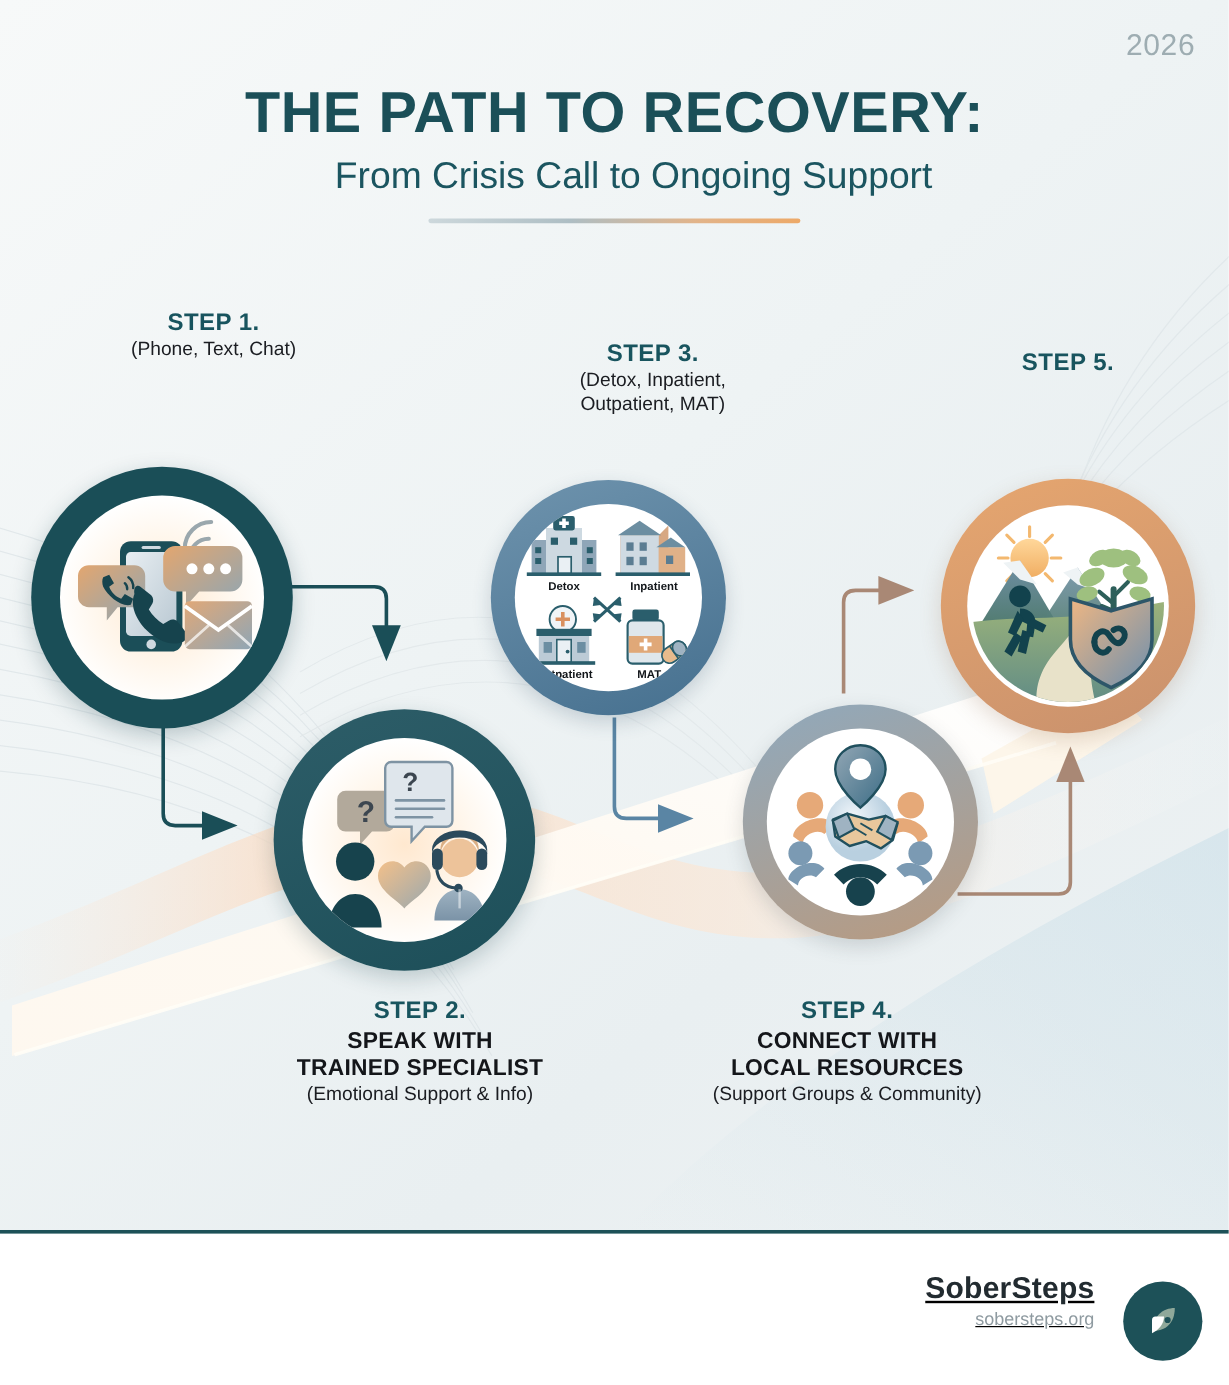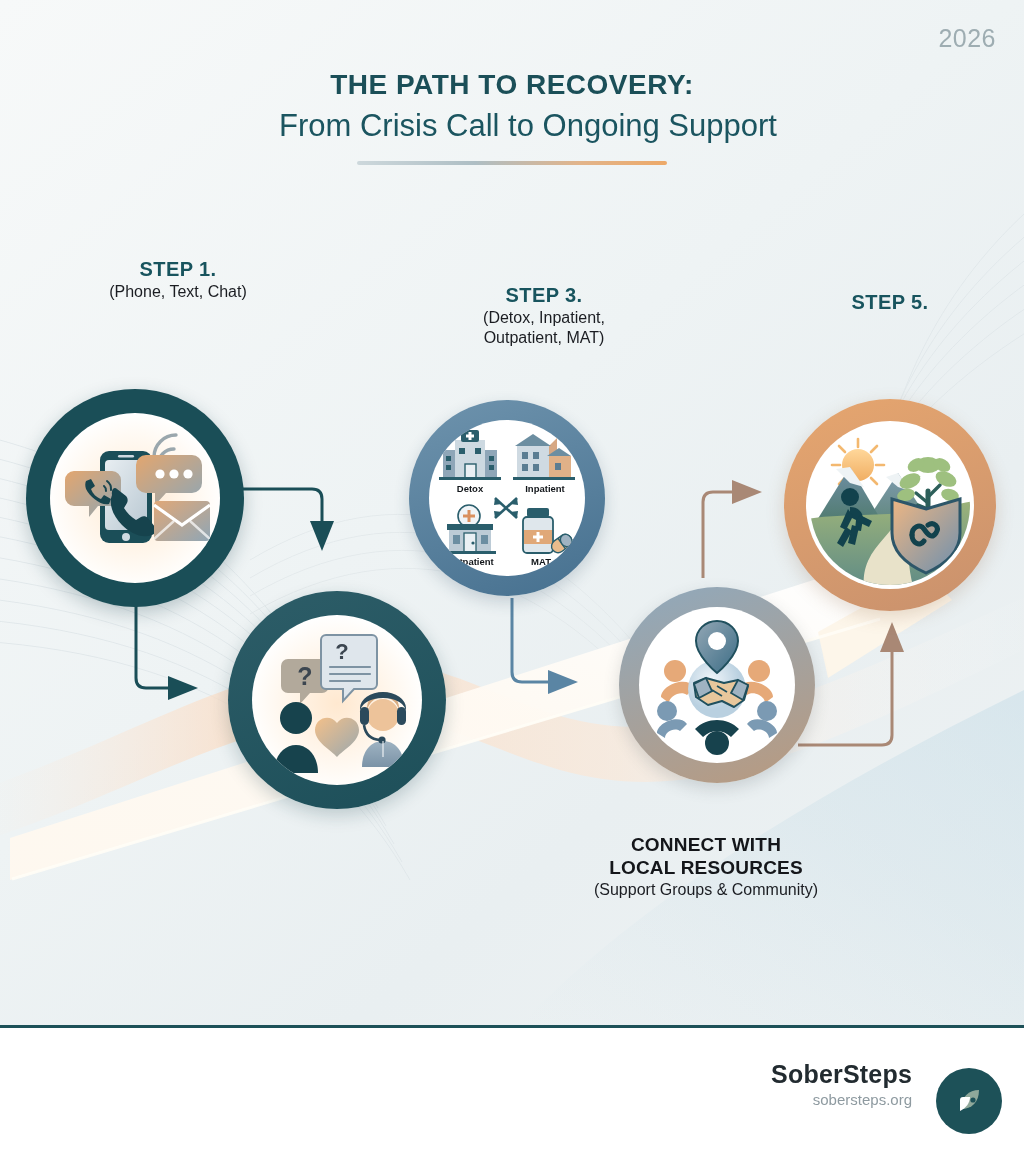--- a/index.html
+++ b/index.html
@@ -31,21 +31,21 @@
   .year{
     position:absolute;right:28px;top:24px;
     font-size:25px;color:#9eadb2;letter-spacing:.5px;
   }
 
   
   .title-block{
     position:absolute;left:0;top:70px;width:1024px;text-align:center;
   }
   .title-main{
-    font-size:28px;font-weight:bold;color:#1b4f58;letter-spacing:.5px;
+    font-size:48px;font-weight:bold;color:#1b4f58;letter-spacing:.5px;
     line-height:1.05;margin:0;
   }
   .title-sub{
     font-size:31px;color:#1b5560;margin-top:10px;line-height:1.1;margin-left:32px;
   }
   .title-rule{
     margin:18px auto 0 auto;width:310px;height:4px;border-radius:2px;
     background:linear-gradient(90deg,#cdd8dc 0%,#aebec4 38%,#e2b48a 72%,#eda968 100%);
   }
 
@@ -95,21 +95,21 @@
   #node5 .inner{left:22px;top:22px;width:168px;height:168px;}
 
   
   .conn-svg{position:absolute;left:0;top:0;width:1024px;height:1025px;pointer-events:none;}
 
   
   .mini-label{font-size:9.5px;fill:#12161a;font-family:"Liberation Sans",sans-serif;font-weight:600;}
 
   
   .brand{
-    position:absolute;right:112px;top:1060px;text-align:right;
+    position:absolute;right:112px;top:1060px;text-align:right;text-decoration:underline;
   }
   .brand-name{font-size:25px;font-weight:bold;color:#222b30;letter-spacing:.2px;}
   .brand-url{font-size:15px;color:#8e9aa0;margin-top:2px;}
   .brand-logo{
     position:absolute;right:22px;top:1068px;width:66px;height:66px;border-radius:50%;
     background:#1d5158;display:flex;align-items:center;justify-content:center;
   }
 </style>
 </head>
 <body>
@@ -221,22 +221,31 @@
       <div class="cap-note">
         <span>(Detox, Inpatient,</span><br>
         <span>Outpatient, MAT)</span>
       </div>
     </div>
 
     <div class="caption cap5">
       <div class="cap-step">STEP 5.</div>
     </div>
 
+    <div class="caption cap2">
+      <div class="cap-step">STEP 2.</div>
+      <div class="cap-title">
+        <span>SPEAK WITH</span><br>
+        <span>TRAINED SPECIALIST</span>
+      </div>
+      <div class="cap-note">(Emotional Support &amp; Info)</div>
+    </div>
 
     <div class="caption cap4">
+      <div class="cap-step">STEP 4.</div>
       <div class="cap-title">
         <span>CONNECT WITH</span><br>
         <span>LOCAL RESOURCES</span>
       </div>
       <div class="cap-note">(Support Groups &amp; Community)</div>
     </div>
 
     <div class="node" id="node1">
       <div class="inner">
         <div class="glow"></div>

